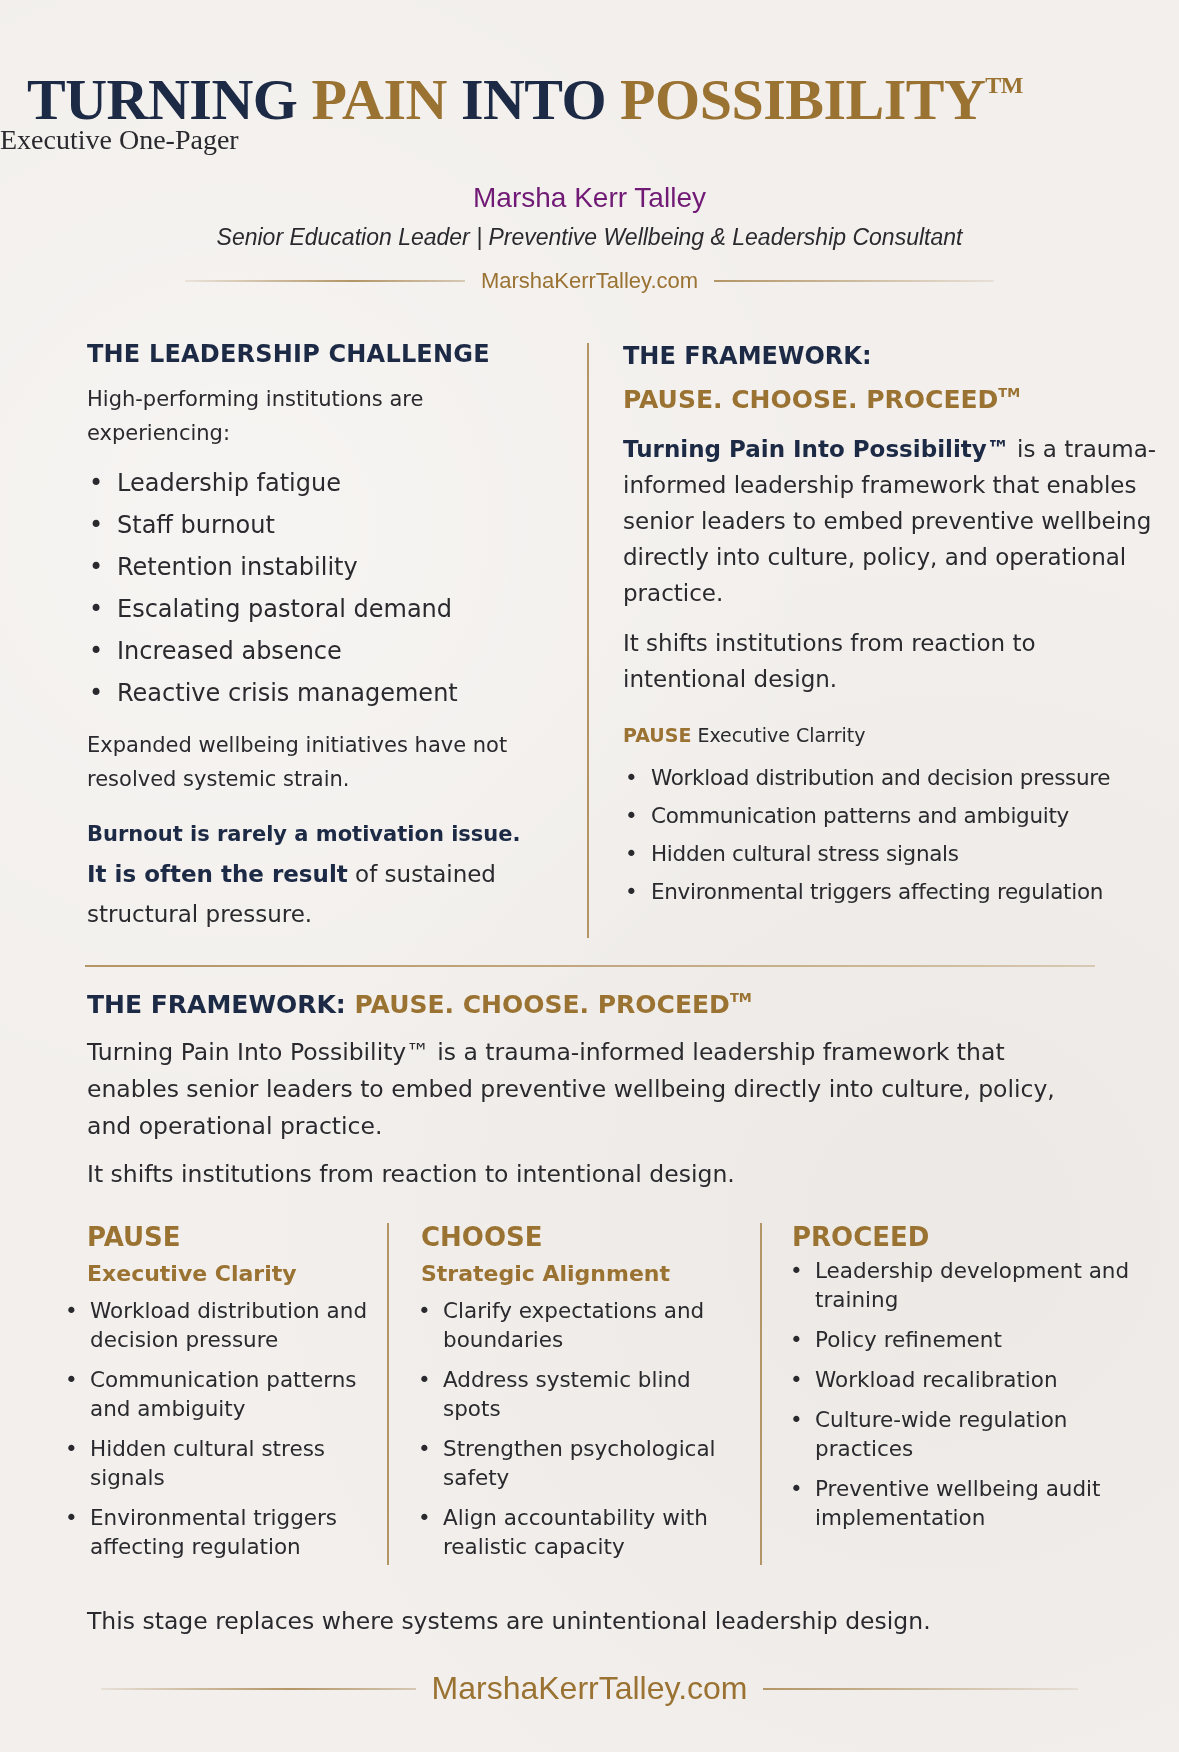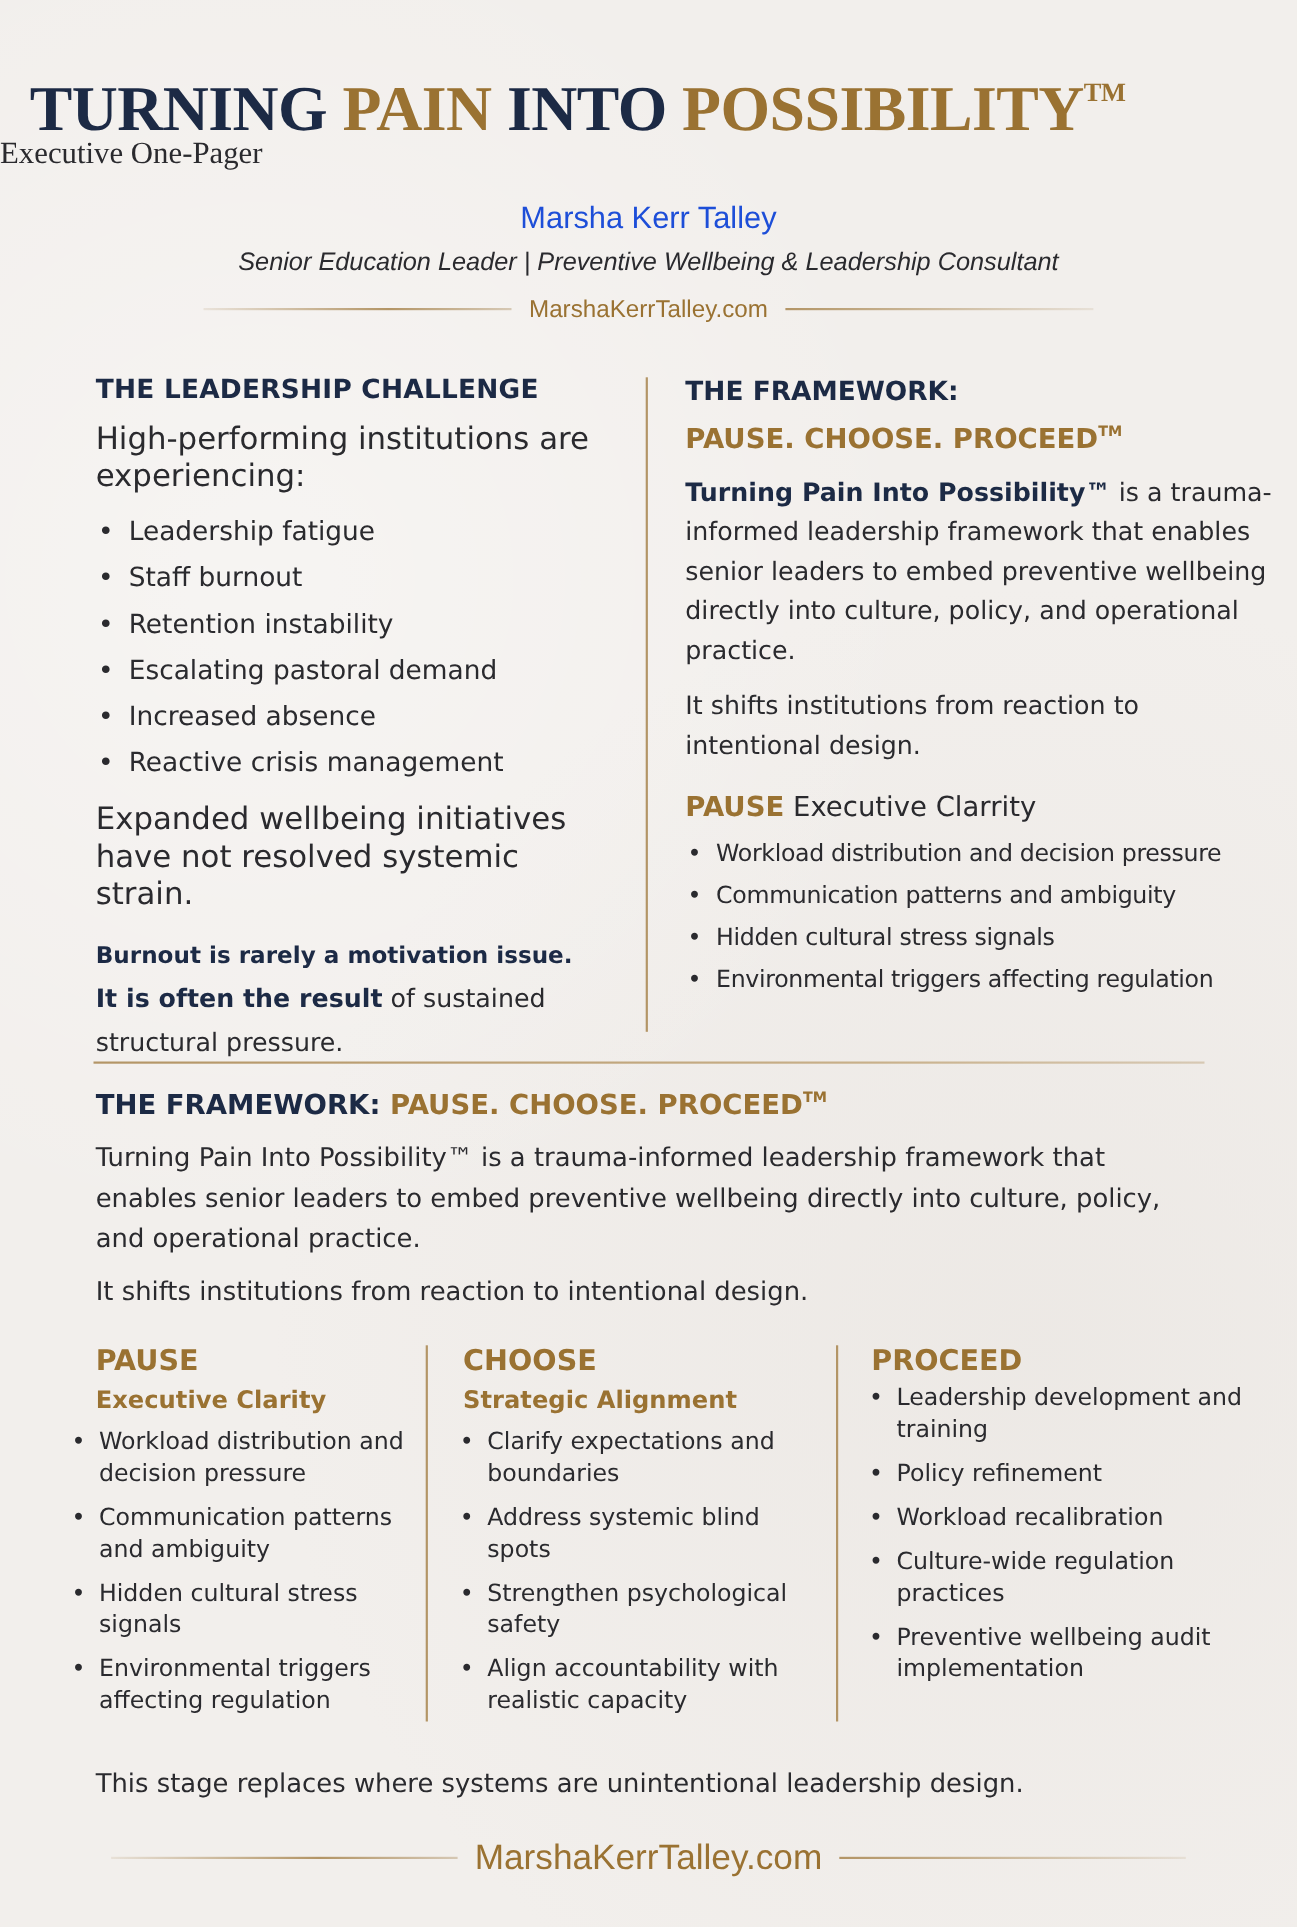--- a/index.html
+++ b/index.html
@@ -23,21 +23,21 @@
       line-height: 66px; color: #1c2a45; white-space: nowrap;
     }
     .title .gold { color: #9a7232; }
     .title sup { font-size: 24px; vertical-align: 26px; color: #9a7232; }
     .subtitle {
       position: absolute; top: 124px; left: 0; width: 1092px; 
       font-family: "Liberation Serif", serif; font-size: 28px; color: #2a2a2e;
     }
     .author {
       position: absolute; top: 182px; left: 0; width: 1179px; text-align: center;
-      font-family: "Liberation Sans", sans-serif; font-size: 28px; color: #1d4ed8;
+      font-family: "Liberation Sans", sans-serif; font-size: 28px; color: #701a75;
     }
     .roles {
       position: absolute; top: 224px; left: 0; width: 1179px; text-align: center;
       font-family: "Liberation Sans", sans-serif; font-style: italic; font-size: 23px; color: #2a2a2e;
     }
     .site-row {
       position: absolute; left: 0; width: 1179px; display: flex; align-items: center; justify-content: center;
     }
     .site-row .rule {
       height: 2px; background: linear-gradient(90deg, rgba(170,140,95,0.15), #b39566 60%, rgba(170,140,95,0.4));
@@ -52,39 +52,39 @@
     .site-bottom .site { font-size: 32px; }
 
     
     .h-navy { color: #1c2a45; font-weight: bold; font-family: "DejaVu Sans", sans-serif; }
     .gold { color: #9a7232; }
     .txt { font-family: "DejaVu Sans", sans-serif; color: #2a2a2e; }
 
     
     .col-left { position: absolute; left: 87px; top: 340px; width: 480px; }
     .col-left .h { font-size: 24px; letter-spacing: 0.2px; margin-bottom: 14px; }
-    .col-left p { font-size: 28px; line-height: 34px; }
+    .col-left p { font-size: 21px; line-height: 34px; }
     .col-left ul { list-style: none; margin: 12px 0 14px 0; }
     .col-left li { font-size: 24px; line-height: 42px; position: relative; padding-left: 30px; }
     .col-left li::before { content: "•"; position: absolute; left: 2px; top: 0; }
     .col-left .strong { font-weight: bold; color: #1c2a45; font-size: 21px; margin-top: 18px; line-height: 40px; }
     .col-left .mixed { font-size: 23px; line-height: 40px; }
     .col-left .mixed b { color: #1c2a45; }
 
     .vrule-top { position: absolute; left: 587px; top: 343px; width: 2px; height: 595px; background: #b39566; }
 
     
     .col-right { position: absolute; left: 623px; top: 340px; width: 540px; }
     .col-right .h1 { font-size: 24px; line-height: 32px; }
     .col-right .h2 { font-size: 25px; font-weight: bold; line-height: 42px; margin-bottom: 10px; }
     .col-right .h2 sup, .fw-title sup { font-size: 13px; vertical-align: 11px; }
     .col-right p { font-size: 23px; line-height: 36px; }
     .col-right p b { color: #1c2a45; }
     .col-right p.p2 { margin-top: 14px; }
-    .col-right .pause-h { margin-top: 20px; font-size: 25px; line-height: 36px; }
+    .col-right .pause-h { margin-top: 20px; font-size: 19px; line-height: 36px; }
     .col-right .pause-h .gold { font-weight: bold; }
     .col-right ul { list-style: none; margin-top: 6px; }
     .col-right li { font-size: 21.5px; line-height: 38px; position: relative; padding-left: 28px; white-space: nowrap; letter-spacing: -0.3px; }
     .col-right li::before { content: "•"; position: absolute; left: 2px; top: 0; }
 
     .hrule-mid { position: absolute; left: 85px; top: 965px; width: 1010px; height: 2px; background: linear-gradient(90deg, #b39566, #c8b08a 70%, rgba(179,149,102,0.4)); }
 
     
     .fw-title { position: absolute; left: 87px; top: 990px; font-size: 25px; font-weight: bold; white-space: nowrap; }
     .fw-body { position: absolute; left: 87px; top: 1034px; width: 1000px; font-size: 23.5px; line-height: 37px; }

